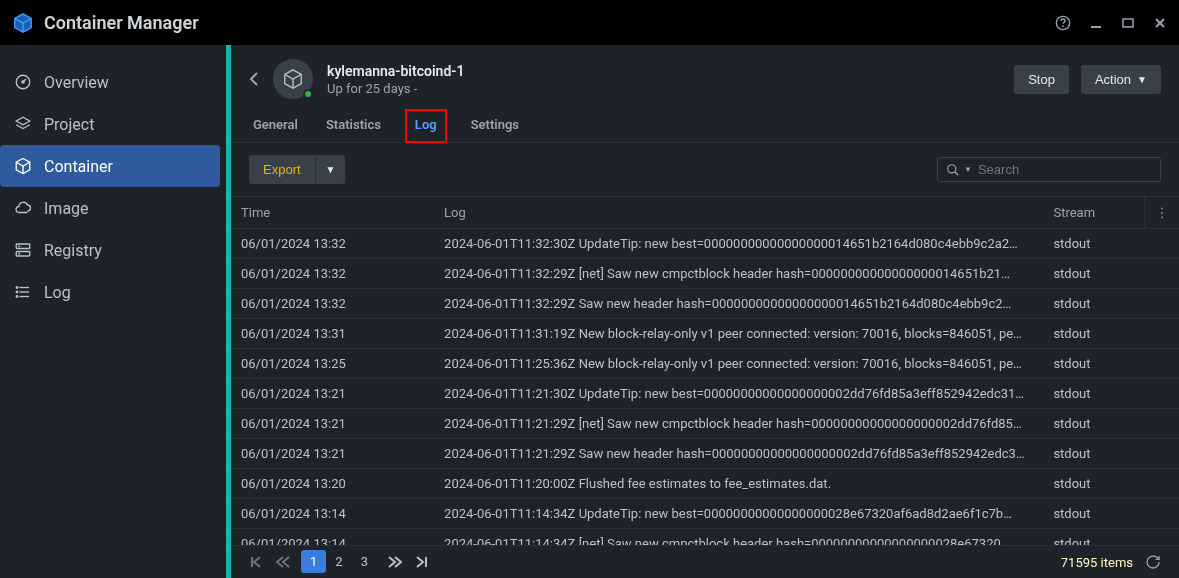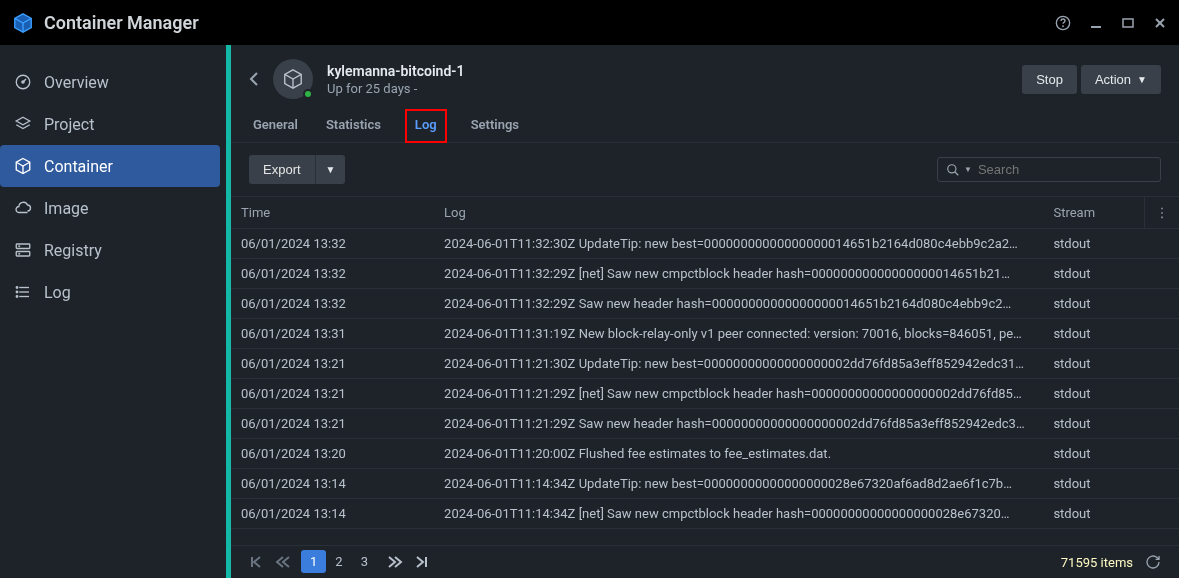--- a/index.html
+++ b/index.html
@@ -76,21 +76,21 @@
     .status-dot {
       position: absolute;
       bottom: 0; right: 0;
       width: 10px; height: 10px;
       background: #2fb344;
       border-radius: 50%;
       border: 2px solid #1e2329;
     }
     .container-title { color: #e5e9ed; font-size: 14px; font-weight: 600; }
     .container-sub { color: #9aa4b0; font-size: 13px; margin-top: 2px; }
-    .header-actions { display: flex; gap: 4px; }
+    .header-actions { display: flex; gap: 12px; }
     .btn {
       background: #3a4049;
       color: #e5e9ed;
       border: none;
       padding: 7px 14px;
       border-radius: 3px;
       font-size: 13px;
       cursor: pointer;
       display: flex;
       align-items: center;
@@ -119,21 +119,21 @@
     }
     .toolbar {
       display: flex;
       justify-content: space-between;
       padding: 12px 18px;
       align-items: center;
     }
     .export-group { display: flex; }
     .export-btn {
       background: #3a4049;
-      color: #e5e5e5;
+      color: #eab308;
       border: none;
       padding: 7px 14px;
       border-radius: 3px 0 0 3px;
       font-size: 13px;
       cursor: pointer;
     }
     .export-caret {
       background: #3a4049;
       color: #e5e9ed;
       border: none;
@@ -401,20 +401,25 @@
               <td class="col-time">06/01/2024 13:32</td>
               <td class="col-log">2024-06-01T11:32:29Z Saw new header hash=00000000000000000014651b2164d080c4ebb9c2…</td>
               <td class="col-stream" colspan="2">stdout</td>
             </tr>
             <tr>
               <td class="col-time">06/01/2024 13:31</td>
               <td class="col-log">2024-06-01T11:31:19Z New block-relay-only v1 peer connected: version: 70016, blocks=846051, pe…</td>
               <td class="col-stream" colspan="2">stdout</td>
             </tr>
             <tr>
+              <td class="col-time">06/01/2024 13:25</td>
+              <td class="col-log">2024-06-01T11:25:36Z New block-relay-only v1 peer connected: version: 70016, blocks=846051, pe…</td>
+              <td class="col-stream" colspan="2">stdout</td>
+            </tr>
+            <tr>
               <td class="col-time">06/01/2024 13:21</td>
               <td class="col-log">2024-06-01T11:21:30Z UpdateTip: new best=00000000000000000002dd76fd85a3eff852942edc31…</td>
               <td class="col-stream" colspan="2">stdout</td>
             </tr>
             <tr>
               <td class="col-time">06/01/2024 13:21</td>
               <td class="col-log">2024-06-01T11:21:29Z [net] Saw new cmpctblock header hash=00000000000000000002dd76fd85…</td>
               <td class="col-stream" colspan="2">stdout</td>
             </tr>
             <tr>

